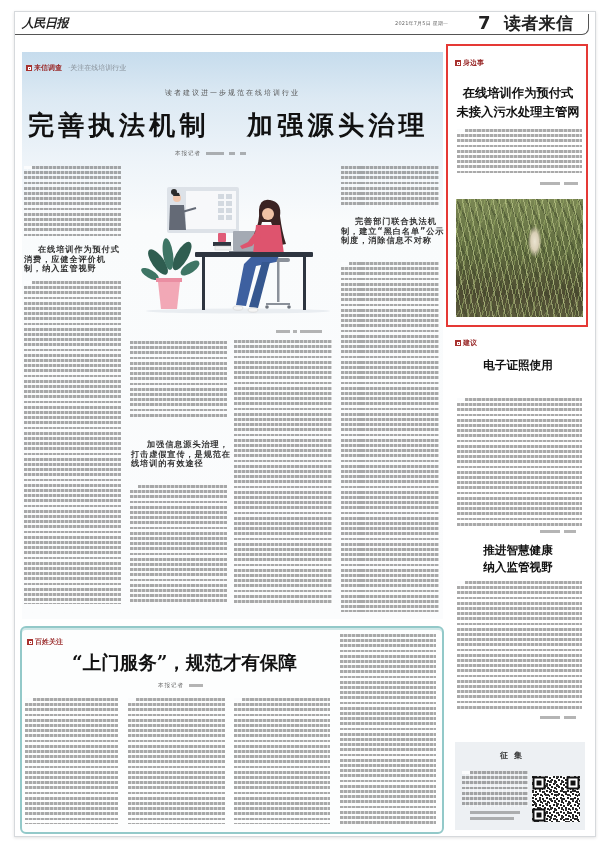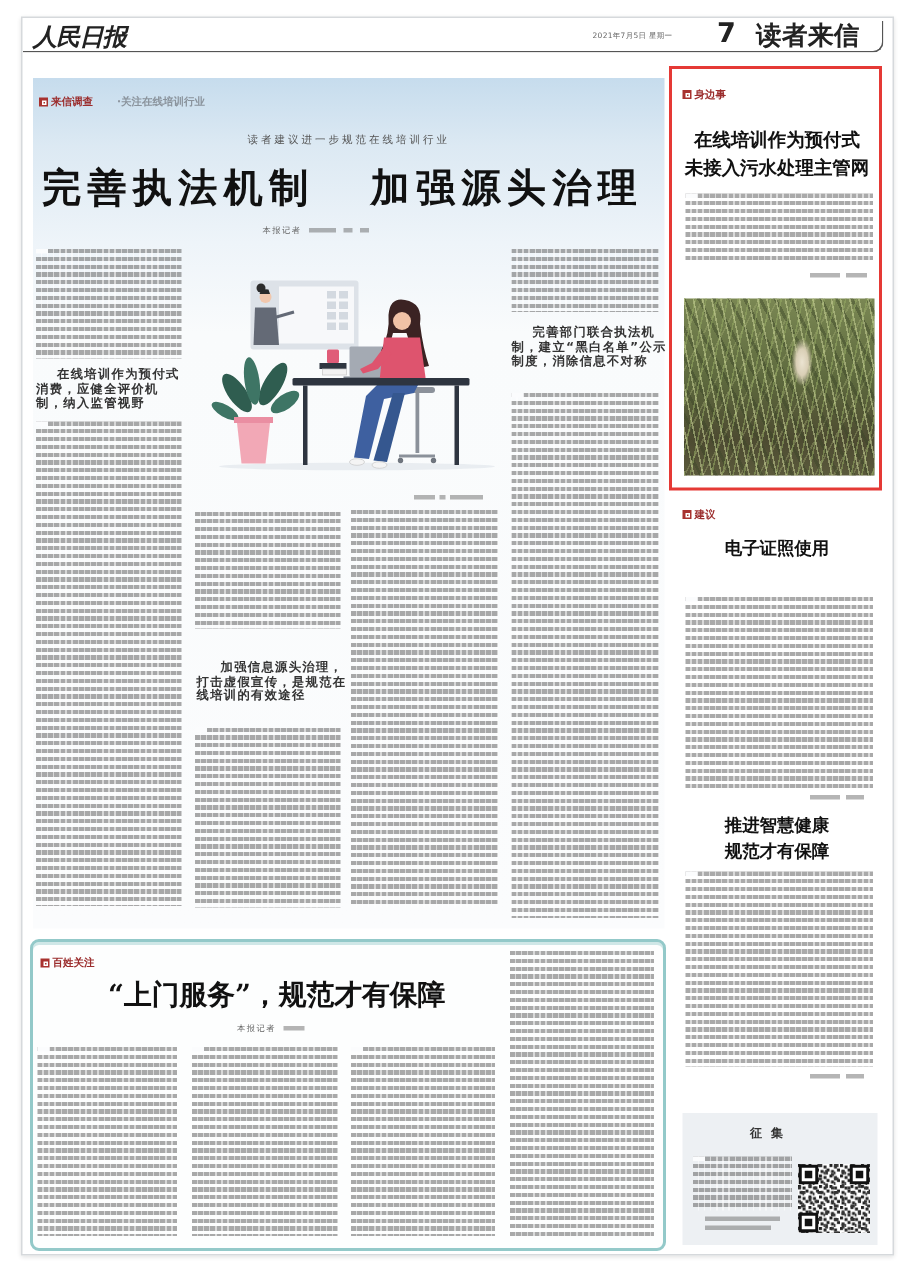--- a/index.html
+++ b/index.html
@@ -1,29 +1,29 @@
 <!DOCTYPE html>
 <html><head>
 <meta charset="utf-8">
 <style>
   html,body{margin:0;padding:0;background:#ffffff;}
   body{width:600px;height:851px;position:relative;overflow:hidden;font-family:"DejaVu Sans",sans-serif;color:#222;}
   .abs{position:absolute;}
   .page{left:14px;top:11px;width:580px;height:824px;border:1px solid #d6d9dc;box-shadow:0 1px 3px rgba(0,0,0,.12);background:#fff;}
-  .masthead{left:22px;top:15px;font-family:"DejaVu Serif",serif;font-style:italic;font-weight:bold;font-size:16px;letter-spacing:-0.5px;color:#222;}
+  .masthead{left:22px;top:15px;font-family:"DejaVu Serif",serif;font-style:italic;font-weight:bold;font-size:12px;letter-spacing:-0.5px;color:#222;}
   .hdr-line{left:15px;top:14px;width:573px;height:20px;border-bottom:1.6px solid #555;border-right:1.6px solid #555;border-bottom-right-radius:7px;}
   .hdr-date{left:395px;top:20px;font-size:5px;color:#666;letter-spacing:.2px;}
   .hdr-num{left:478px;top:12px;font-size:18px;font-weight:bold;color:#222;}
   .hdr-title{left:504px;top:12px;font-size:17px;font-weight:bold;color:#222;letter-spacing:.3px;font-family:Liberation Serif, serif;}
 
   .feature{left:22px;top:52px;width:421px;height:567px;background:linear-gradient(to bottom,#c6dced 0,#dce9f3 45px,#eef4f9 110px,#f9fbfc 170px,#fbfcfd 100%);}
   .tag{display:flex;align-items:center;font-size:7px;font-weight:bold;color:#9b2d2d;white-space:nowrap;}
   .tag .sq{width:6px;height:6px;background:#a8322f;margin-right:2px;position:relative;}
   .tag .sq::after{content:"";position:absolute;left:1.5px;top:1.5px;width:3px;height:3px;border:.6px solid #fff;box-sizing:border-box;}
-  .tag .topic{color:#8a939c;font-weight:bold;margin-left:16px;}
+  .tag .topic{color:#8a939c;font-weight:normal;margin-left:6px;}
   .kicker{left:22px;width:421px;top:88px;text-align:center;font-size:7px;letter-spacing:2px;color:#555;}
   .headline{top:108px;font-size:26px;font-weight:900;letter-spacing:4.3px;color:#111;white-space:nowrap;}
   .byline{font-size:5.5px;color:#666;letter-spacing:1px;white-space:nowrap;}
   .subhead{font-size:8.2px;line-height:9.6px;font-weight:bold;color:#333;letter-spacing:.9px;}
   .subhead div{white-space:nowrap;}
 
   
   .txt{background-image:
       repeating-linear-gradient(to right,transparent 0 3.1px,rgba(255,255,255,.55) 3.1px 4.1px),
       repeating-linear-gradient(to bottom,rgba(85,85,85,.5) 0 2.8px,transparent 2.8px 5.2px);}
@@ -196,21 +196,21 @@
 <div class="abs s-title" style="top:357px;">
   <div>电子证照使用</div>
 </div>
 <div class="abs txt par" style="left:457px;top:398px;width:125px;height:128px;background-color:#fff;"></div>
 <div class="abs" style="left:540px;top:530px;display:flex;gap:4px;">
   <span class="bars" style="width:20px;"></span>
   <span class="bars" style="width:12px;"></span>
 </div>
 <div class="abs s-title serif" style="top:542px;">
   <div>推进智慧健康</div>
-  <div>规范才有保障</div>
+  <div>纳入监管视野</div>
 </div>
 <div class="abs txt par" style="left:457px;top:581px;width:125px;height:130px;"></div>
 <div class="abs" style="left:540px;top:716px;display:flex;gap:4px;">
   <span class="bars" style="width:20px;"></span>
   <span class="bars" style="width:12px;"></span>
 </div>
 
 <div class="abs callbox"></div>
 <div class="abs call-title">征集</div>
 <div class="abs txt par" style="left:462px;top:771px;width:66px;height:36px;"></div>

